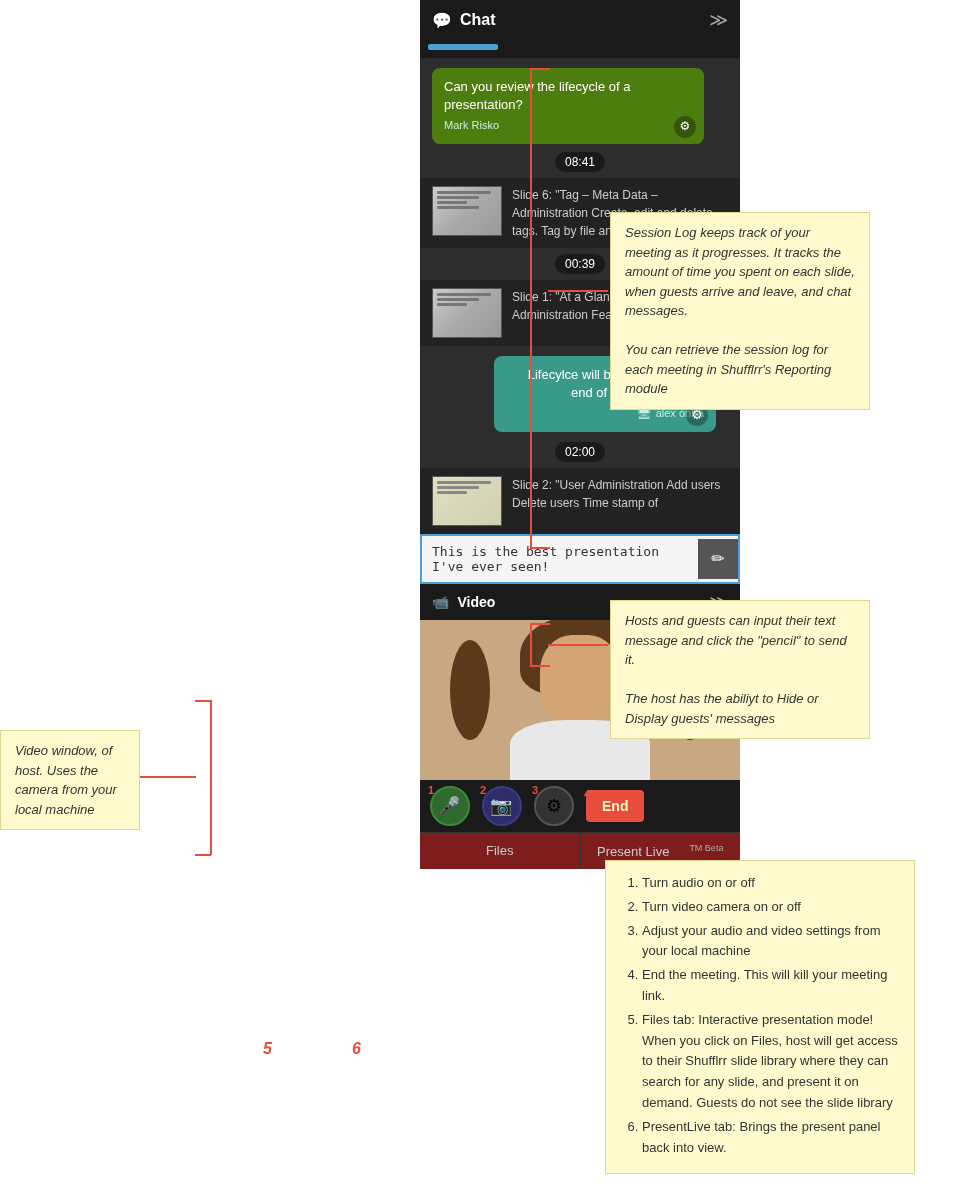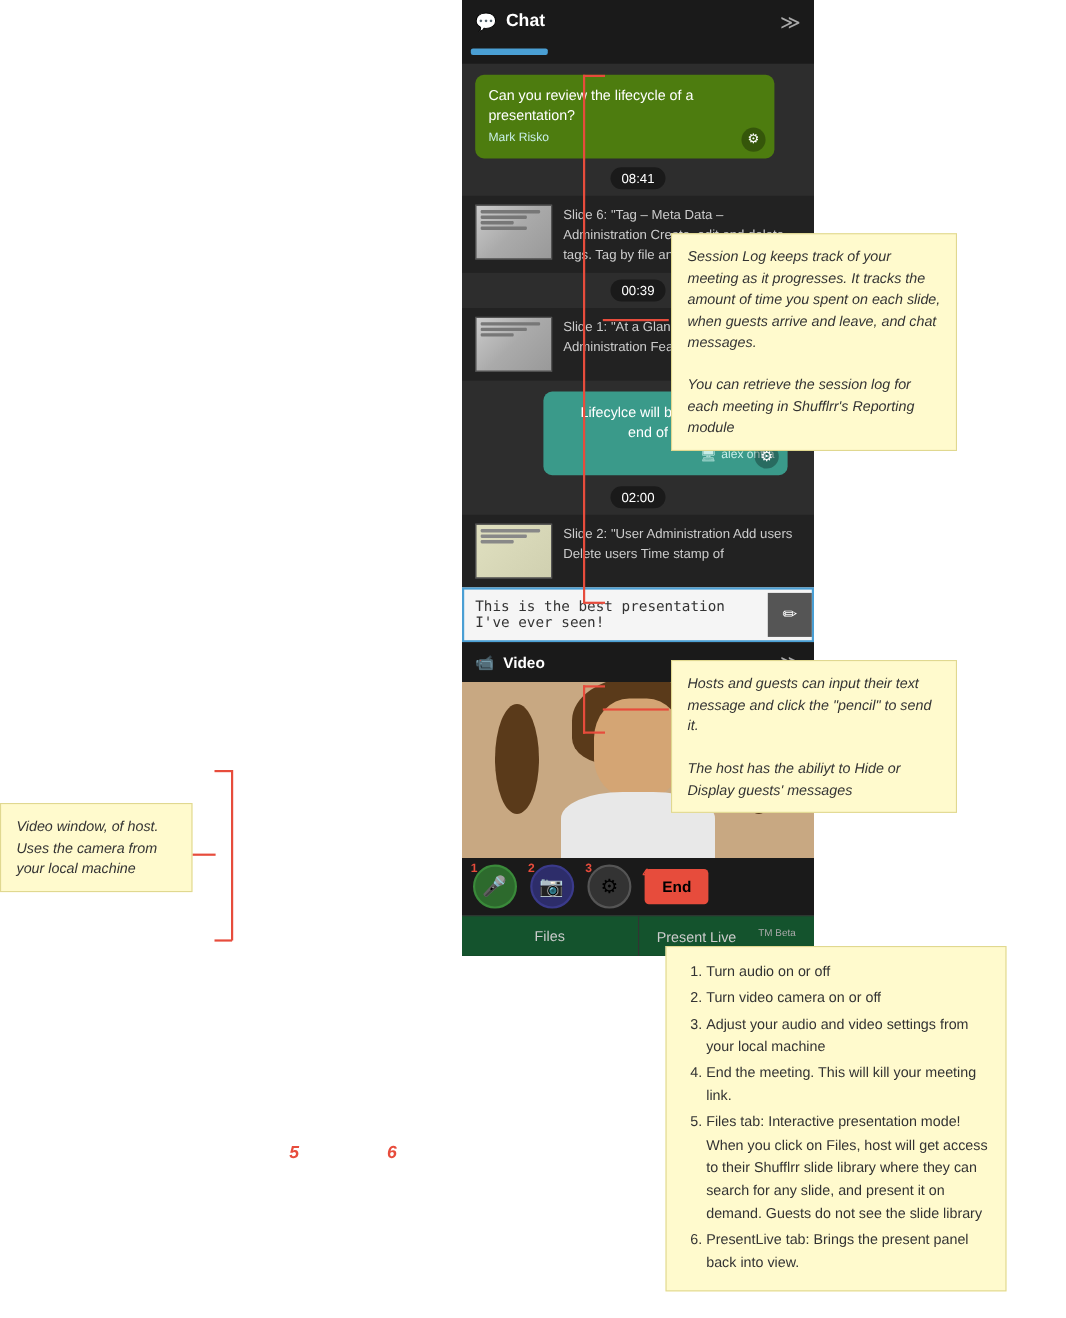--- a/index.html
+++ b/index.html
@@ -386,35 +386,35 @@
       align-items: center;
       justify-content: center;
       border: 2px solid #555;
       font-size: 18px;
     }
     .ctrl-circle.mic { background: #2d6a2d; border-color: #3a8a3a; }
     .ctrl-circle.cam { background: #2d2d6a; border-color: #3a3a8a; }
     .ctrl-circle.settings { background: #333; border-color: #555; }
     .end-btn {
       background: #e74c3c;
-      color: #000000;
+      color: #fef9c3;
       border: none;
       padding: 8px 16px;
       border-radius: 4px;
       font-size: 14px;
       font-weight: bold;
       cursor: pointer;
       display: flex;
       align-items: center;
       gap: 4px;
     }
 
     
     .bottom-tabs {
-      background: #14532d;
+      background: #7f1d1d;
       display: flex;
       border-top: 1px solid #333;
     }
     .bottom-tab {
       flex: 1;
       text-align: center;
       padding: 10px 0;
       color: #ccc;
       font-size: 13px;
       cursor: pointer;
@@ -654,21 +654,21 @@
   </div>
 
   <div style="position:absolute; left:210px; top:700px; width:2px; height:155px; background:#e74c3c; z-index:5;"></div>
 
   <div style="position:absolute; left:195px; top:700px; width:16px; height:2px; background:#e74c3c; z-index:5;"></div>
 
   <div style="position:absolute; left:195px; top:854px; width:16px; height:2px; background:#e74c3c; z-index:5;"></div>
 
   <div style="position:absolute; left:80px; top:776px; width:116px; height:2px; background:#e74c3c; z-index:5;"></div>
 
-  <div class="annotation" style="left:0px; top:730px; width:175px;">
+  <div class="annotation" style="left:0px; top:730px; width:140px;">
     <em>Video window, of host. Uses the camera from your local machine</em>
   </div>
 
   <div style="position:absolute; left:263px; top:1040px; display:flex; gap:80px;">
     <span class="bottom-num" style="color:#e74c3c; font-size:16px; font-weight:bold; font-style:italic;">5</span>
     <span class="bottom-num" style="color:#e74c3c; font-size:16px; font-weight:bold; font-style:italic;">6</span>
   </div>
 
   <div class="numbered-list-annotation" style="left:605px; top:860px; width:340px;">
     <ol>

